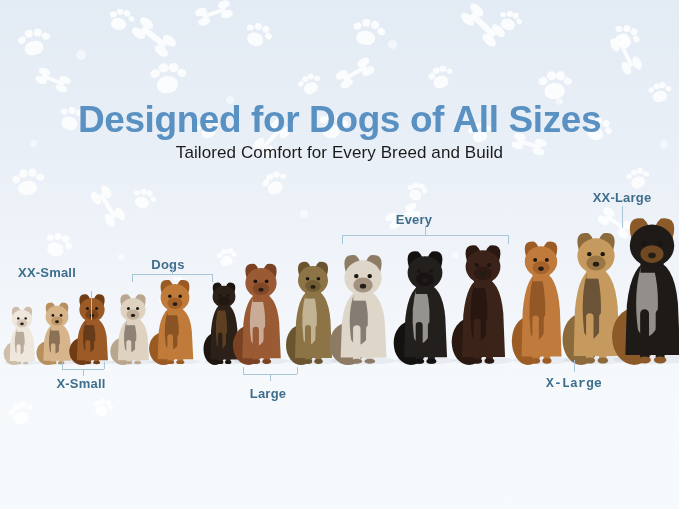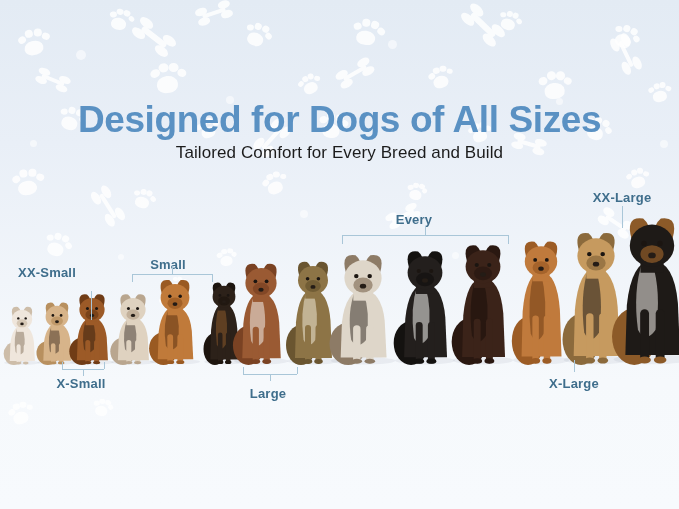--- a/index.html
+++ b/index.html
@@ -912,41 +912,41 @@
         <div class="br-v" style="left: 91px; top: 291px; height: 29px;"></div>
       </div>
       <div class="grp" style="left: 0px; top: 0px; width: 679px; height: 509px;">
         <div class="lbl" style="left: 81px; top: 376px;">X-Small</div>
         <div class="br-h" style="left: 62px; top: 369px; width: 42px;"></div>
         <div class="br-v" style="left: 62px; top: 362px; height: 7px;"></div>
         <div class="br-v" style="left: 104px; top: 362px; height: 7px;"></div>
         <div class="br-v" style="left: 83px; top: 369px; height: 7px;"></div>
       </div>
       <div class="grp" style="left: 0px; top: 0px; width: 679px; height: 509px;">
-        <div class="lbl" style="left: 168px; top: 257px;">Small</div>
+        <div class="lbl" style="left: 168px; top: 257px;">Dogs</div>
         <div class="br-h" style="left: 132px; top: 274px; width: 80px;"></div>
         <div class="br-v" style="left: 132px; top: 274px; height: 8px;"></div>
         <div class="br-v" style="left: 212px; top: 274px; height: 8px;"></div>
         <div class="br-v" style="left: 172px; top: 266px; height: 8px;"></div>
       </div>
       <div class="grp" style="left: 0px; top: 0px; width: 679px; height: 509px;">
         <div class="lbl" style="left: 268px; top: 386px;">Large</div>
         <div class="br-h" style="left: 243px; top: 374px; width: 54px;"></div>
         <div class="br-v" style="left: 243px; top: 367px; height: 7px;"></div>
         <div class="br-v" style="left: 297px; top: 367px; height: 7px;"></div>
         <div class="br-v" style="left: 270px; top: 374px; height: 7px;"></div>
       </div>
       <div class="grp" style="left: 0px; top: 0px; width: 679px; height: 509px;">
         <div class="lbl" style="left: 414px; top: 212px;">Every</div>
         <div class="br-h" style="left: 342px; top: 235px; width: 166px;"></div>
         <div class="br-v" style="left: 342px; top: 235px; height: 9px;"></div>
         <div class="br-v" style="left: 508px; top: 235px; height: 9px;"></div>
         <div class="br-v" style="left: 425px; top: 226px; height: 9px;"></div>
       </div>
-      <div class="grp" style="left: 0px; top: 0px; width: 679px; height: 509px;">
+      <div class="grp" style="left: 0px; top: 0px; width: 679px; height: 509px; font-family: Liberation Mono, monospace;">
         <div class="lbl" style="left: 574px; top: 376px;">X-Large</div>
         <div class="br-v" style="left: 574px; top: 360px; height: 12px;"></div>
       </div>
       <div class="grp" style="left: 0px; top: 0px; width: 679px; height: 509px;">
         <div class="lbl" style="left: 622px; top: 190px;">XX-Large</div>
         <div class="br-v" style="left: 622px; top: 206px; height: 22px;"></div>
       </div>
     </div>
 
 </div>

